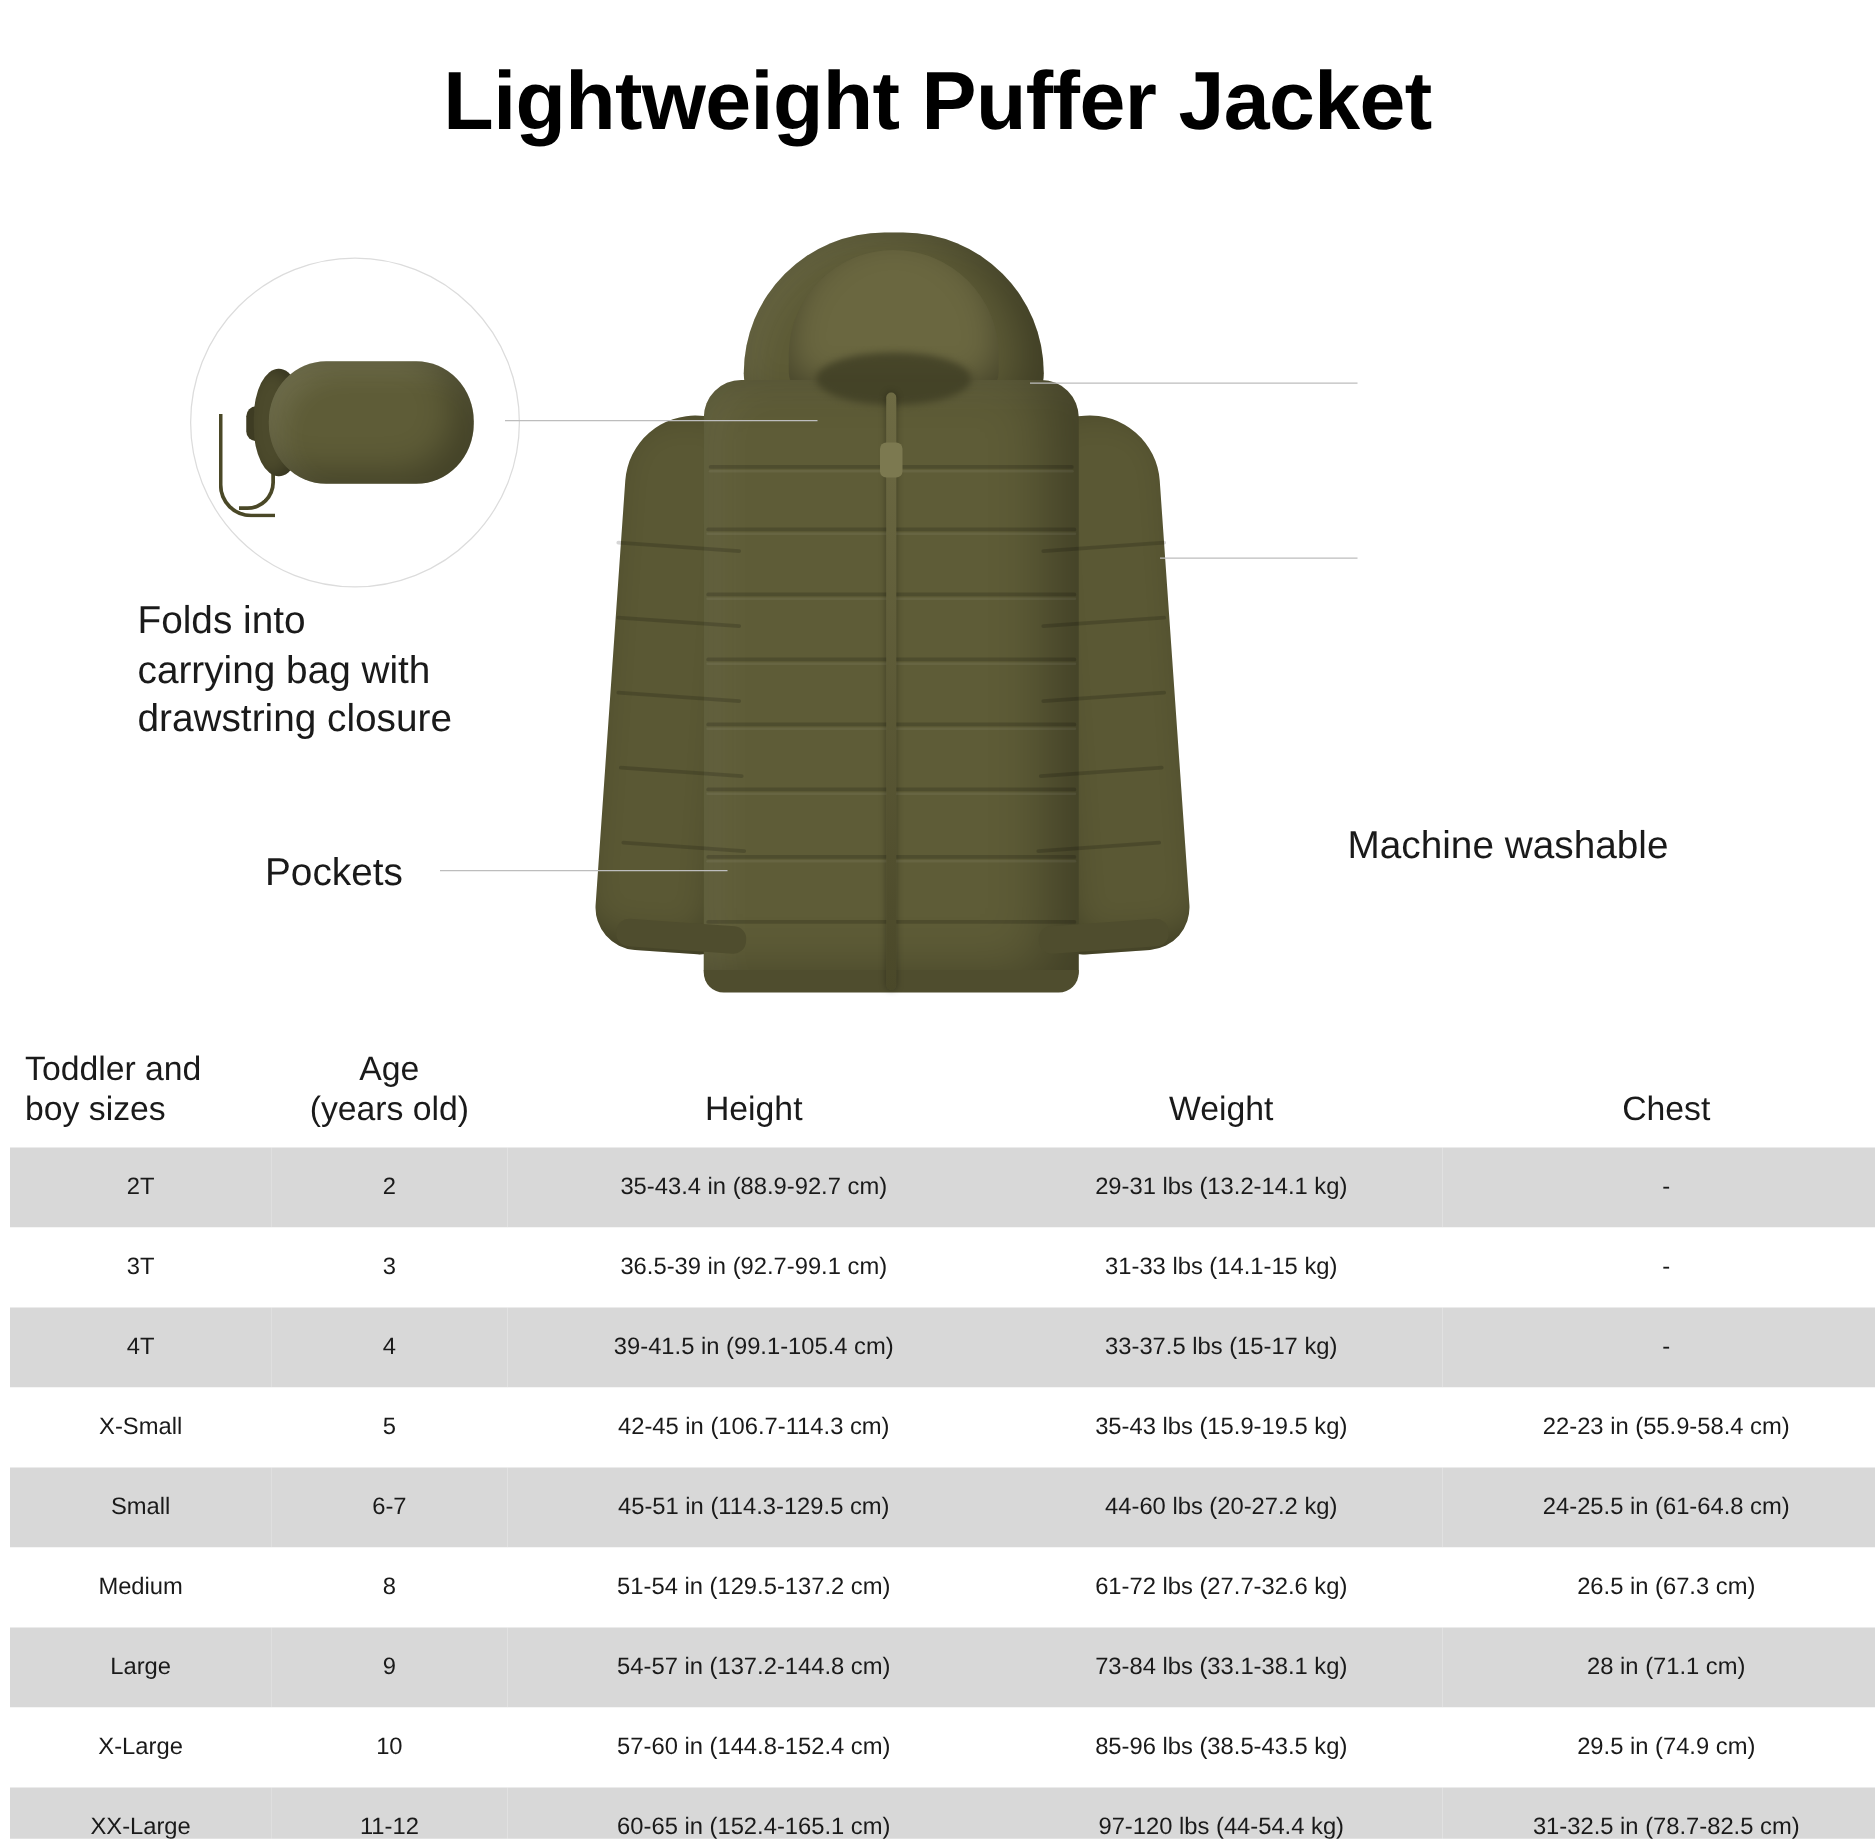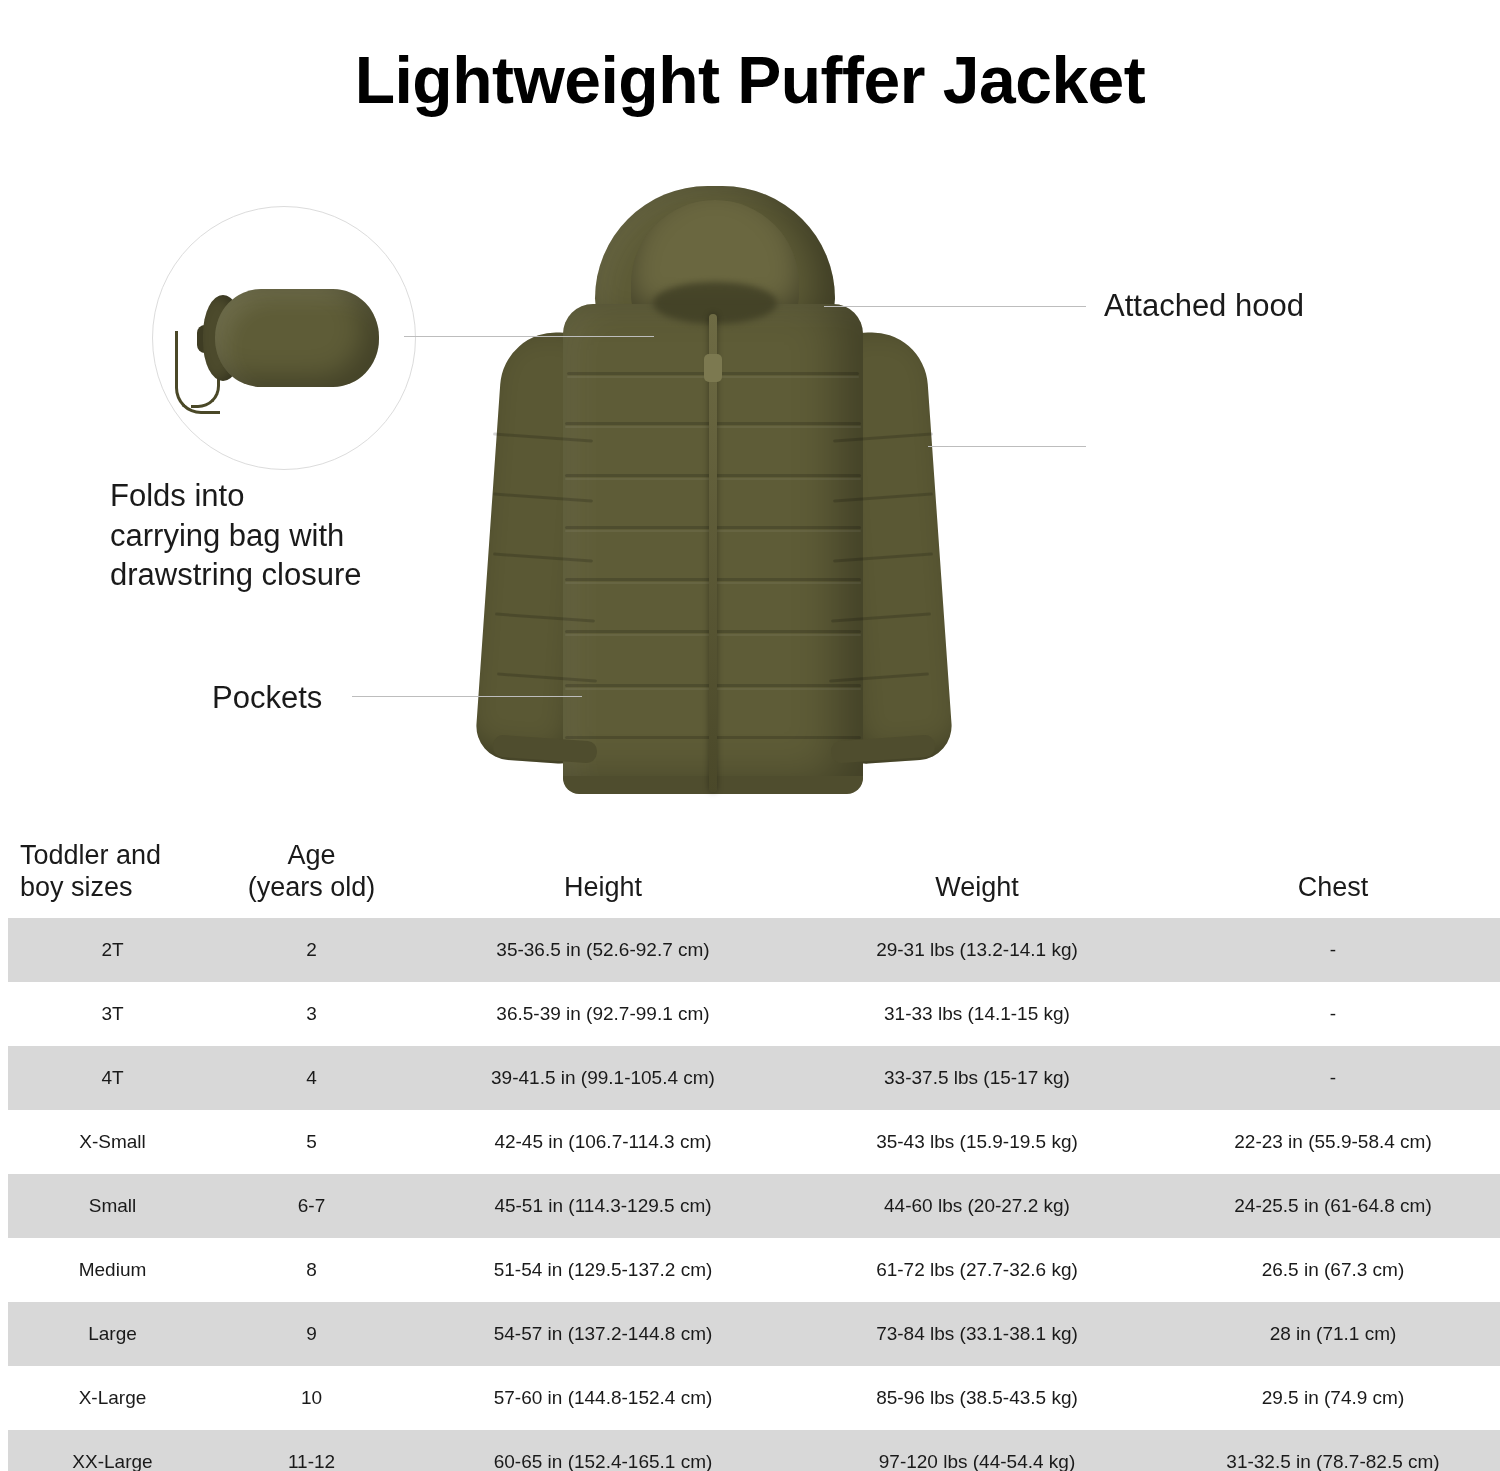--- a/index.html
+++ b/index.html
@@ -343,23 +343,23 @@
 
       <div class="j-zip"></div>
       <div class="j-zip-pull"></div>
     </div>
 
     <div class="leader" style="left:404px; top:190px; width:250px;"></div>
     <div class="leader" style="left:824px; top:160px; width:262px;"></div>
     <div class="leader" style="left:928px; top:300px; width:158px;"></div>
     <div class="leader" style="left:352px; top:550px; width:230px;"></div>
 
-    <div class="callout right" style="left:1104px; top:140px; width:330px;">Attached hood</div>
-
-
+
+
+    <div class="callout right" style="left:1078px; top:510px; width:400px;">Machine washable</div>
 
     <div class="callout center" style="left:110px; top:330px; width:350px; white-space:pre-line;">Folds into
 carrying bag with
 drawstring closure</div>
 
     <div class="callout" style="left:212px; top:532px; width:180px;">Pockets</div>
 
   </div>
 
   <div class="table-wrap">
@@ -374,21 +374,21 @@
 (years old)</th>
           <th class="col-height">Height</th>
           <th class="col-weight">Weight</th>
           <th class="col-chest">Chest</th>
         </tr>
       </thead>
       <tbody>
         <tr>
           <td>2T</td>
           <td>2</td>
-          <td>35-36.5 in (52.6-92.7 cm)</td>
+          <td>35-43.4 in (88.9-92.7 cm)</td>
           <td>29-31 lbs (13.2-14.1 kg)</td>
           <td>-</td>
         </tr>
         <tr>
           <td>3T</td>
           <td>3</td>
           <td>36.5-39 in (92.7-99.1 cm)</td>
           <td>31-33 lbs (14.1-15 kg)</td>
           <td>-</td>
         </tr>

